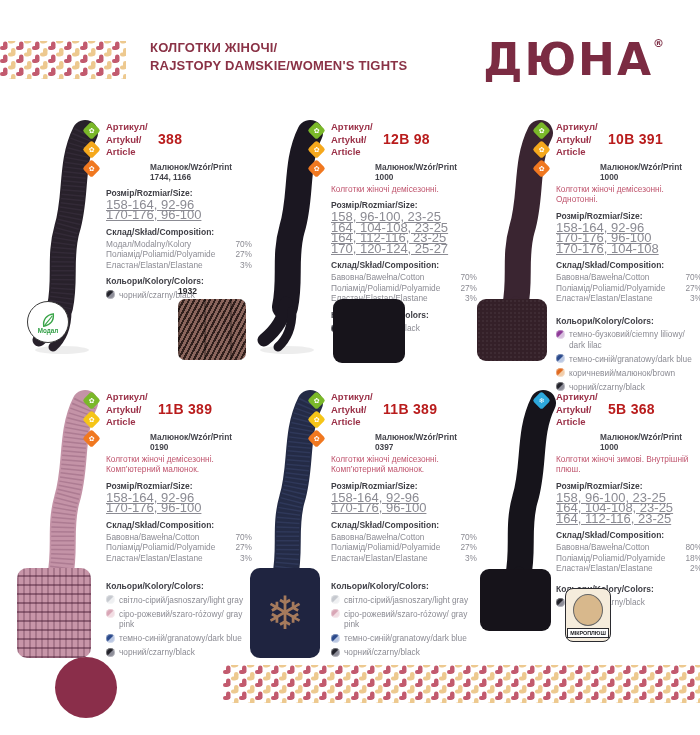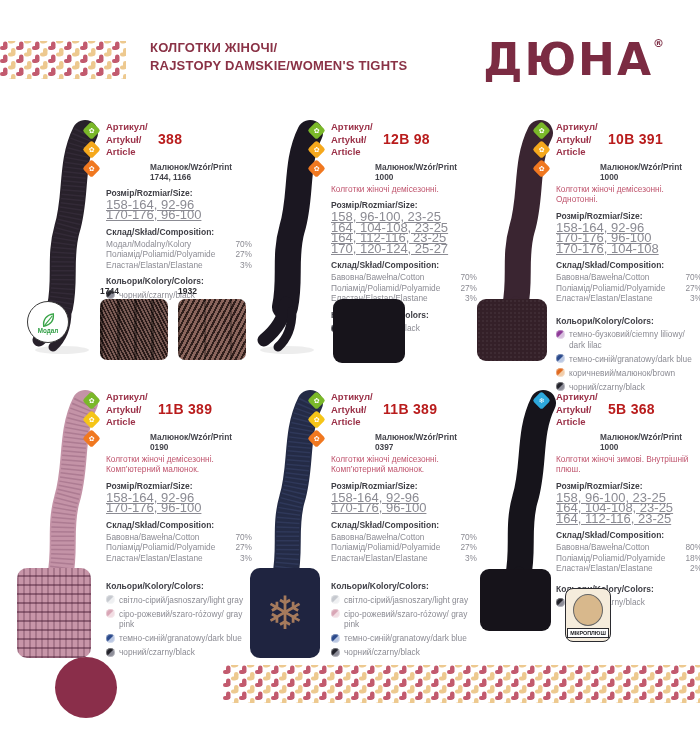--- a/index.html
+++ b/index.html
@@ -181,24 +181,20 @@
           </div>
       </div>
     </div>
     <div class="badge-modal">
       <svg width="19" height="19" viewBox="0 0 20 20">
         <path d="M15 3 C8 4 4 9 5 16 C12 15 16 10 15 3 Z" fill="none" stroke="#3aa549" stroke-width="1.5"></path>
         <path d="M6 15 C9 11 12 8 14 5" fill="none" stroke="#3aa549" stroke-width="1.2"></path>
       </svg>
       <span class="bm-label">Модал</span>
     </div>
-    <figure class="swatch sw-a" style="margin:0">
-      <div class="sw-label">1744</div>
-      <div class="sw-body tex-h1"></div>
-    </figure>
     <figure class="swatch sw-b" style="margin:0">
       <div class="sw-label">1932</div>
       <div class="sw-body tex-h2"></div>
     </figure>
   </section>
 
   <section class="card c2">
     <svg class="leg" viewBox="0 0 70 240">
         <use href="#legshape"></use>
       </svg>

